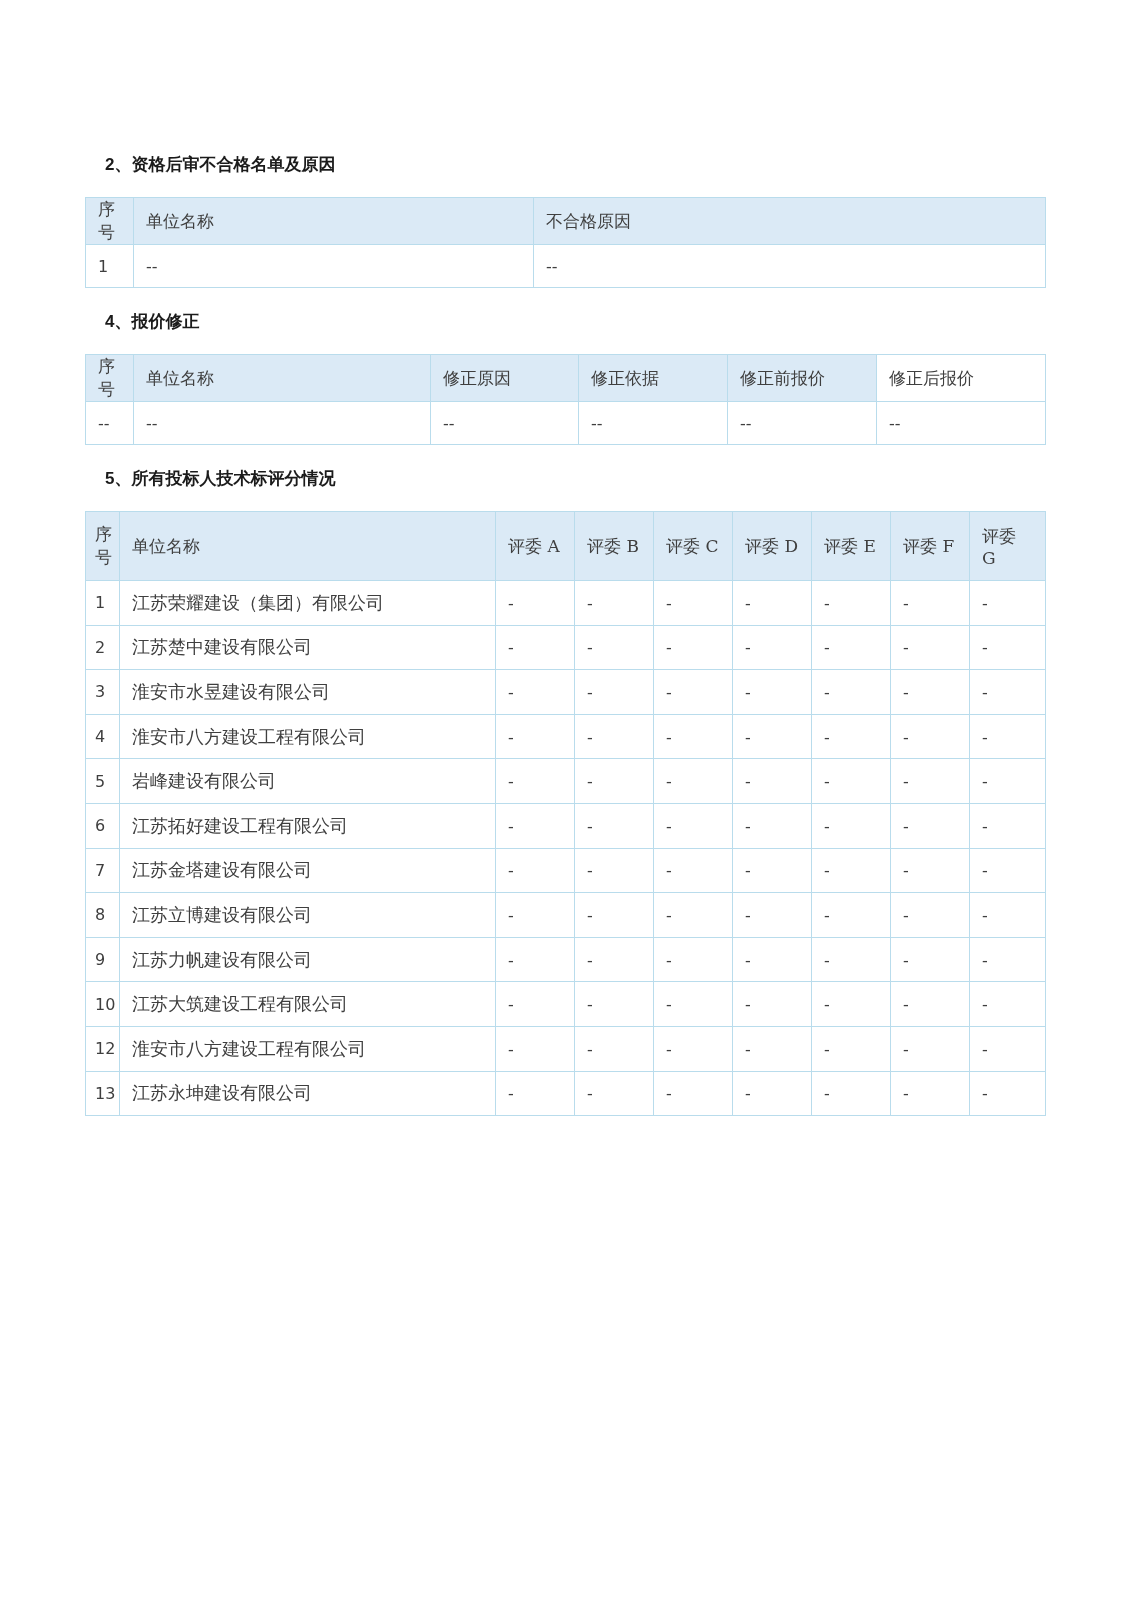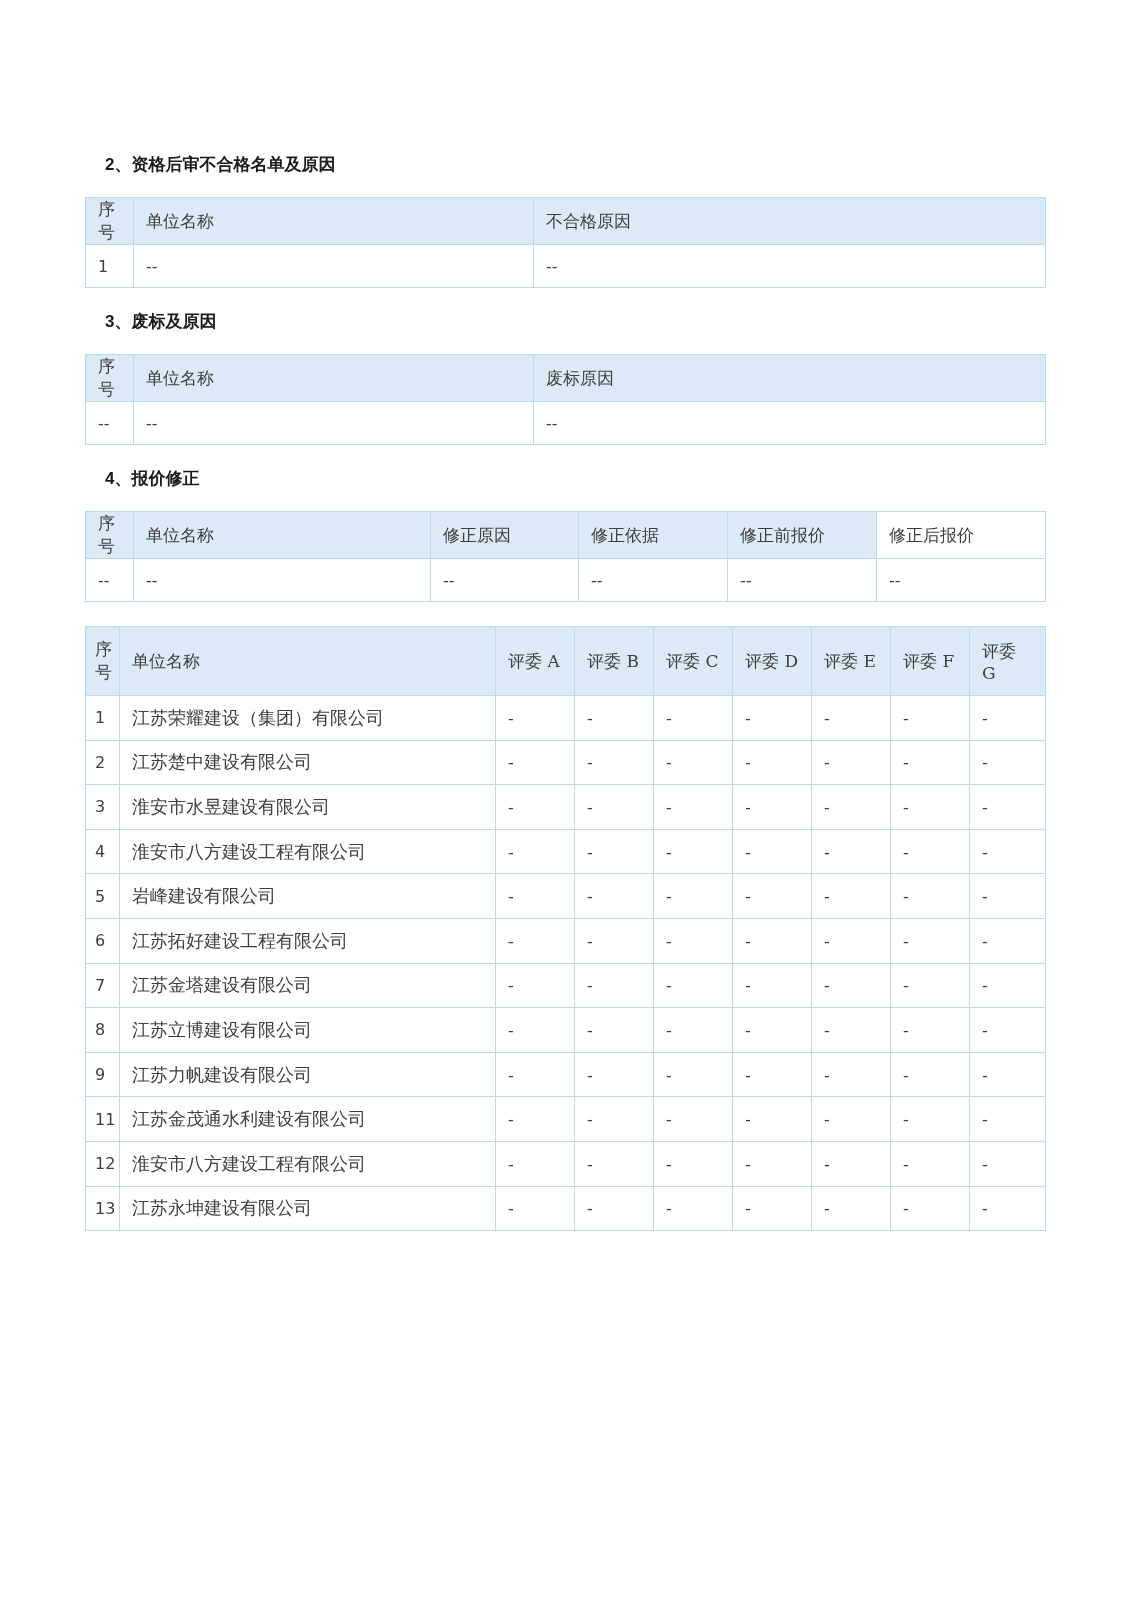--- a/index.html
+++ b/index.html
@@ -79,44 +79,20 @@
         <tbody>
           <tr>
             <td>1</td>
             <td>--</td>
             <td>--</td>
           </tr>
         </tbody>
       </table>
   </section>
 
-  <section class="sec sec-2">
-    <h2 class="sec-title">3、废标及原因</h2>
-    <table class="tbl t2">
-      <colgroup>
-          <col style="width:48px">
-          <col style="width:400px">
-          <col>
-        </colgroup>
-    <thead>
-          <tr>
-            <th>序号</th>
-            <th>单位名称</th>
-            <th>废标原因</th>
-          </tr>
-        </thead>
-        <tbody>
-          <tr>
-            <td>--</td>
-            <td>--</td>
-            <td>--</td>
-          </tr>
-        </tbody>
-      </table>
-  </section>
 
   <section class="sec sec-3">
     <h2 class="sec-title">4、报价修正</h2>
     <table class="tbl t3">
       <colgroup>
         <col style="width:48px">
           <col style="width:297px">
           <col style="width:148px">
         <col style="width:149px">
           <col style="width:149px">
@@ -139,20 +115,21 @@
             <td>--</td>
             <td>--</td>
             <td>--</td>
             <td>--</td>
           </tr>
         </tbody>
       </table>
   </section>
 
   <section class="sec sec-4">
+    <h2 class="sec-title">5、所有投标人技术标评分情况</h2>
     <table class="tbl t4">
       <colgroup>
         <col style="width:34px">
           <col style="width:376px">
         <col style="width:79px">
           <col style="width:79px">
           <col style="width:79px">
         <col style="width:79px">
           <col style="width:79px">
           <col style="width:79px">
@@ -265,22 +242,22 @@
             <td>江苏力帆建设有限公司</td>
             <td>-</td>
             <td>-</td>
             <td>-</td>
             <td>-</td>
             <td>-</td>
             <td>-</td>
             <td>-</td>
           </tr>
           <tr>
-            <td>11</td>
-            <td>江苏金茂通水利建设有限公司</td>
+            <td>10</td>
+            <td>江苏大筑建设工程有限公司</td>
             <td>-</td>
             <td>-</td>
             <td>-</td>
             <td>-</td>
             <td>-</td>
             <td>-</td>
             <td>-</td>
           </tr>
           <tr>
             <td>12</td>

